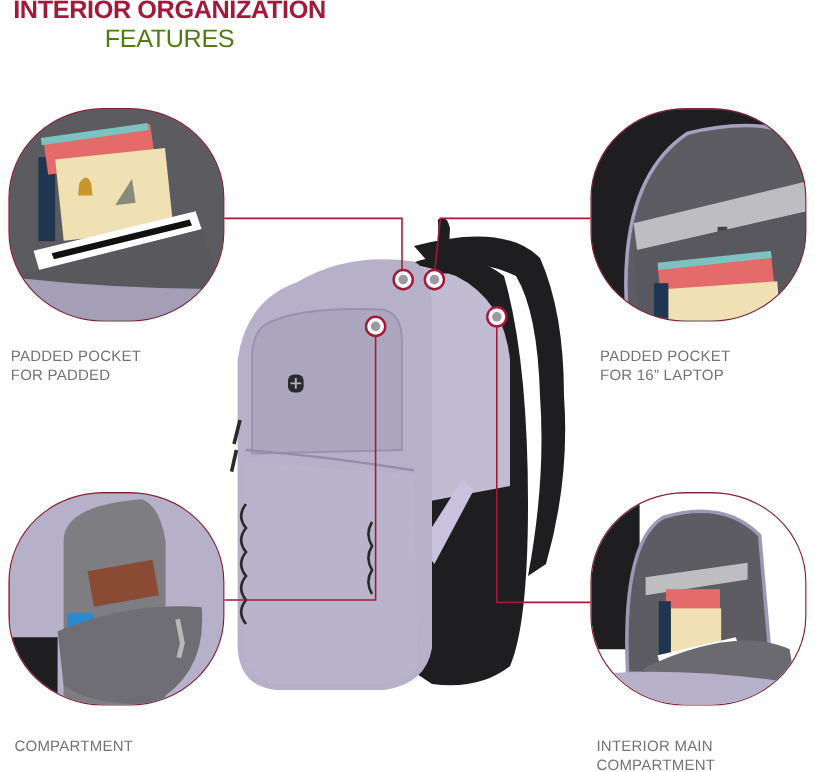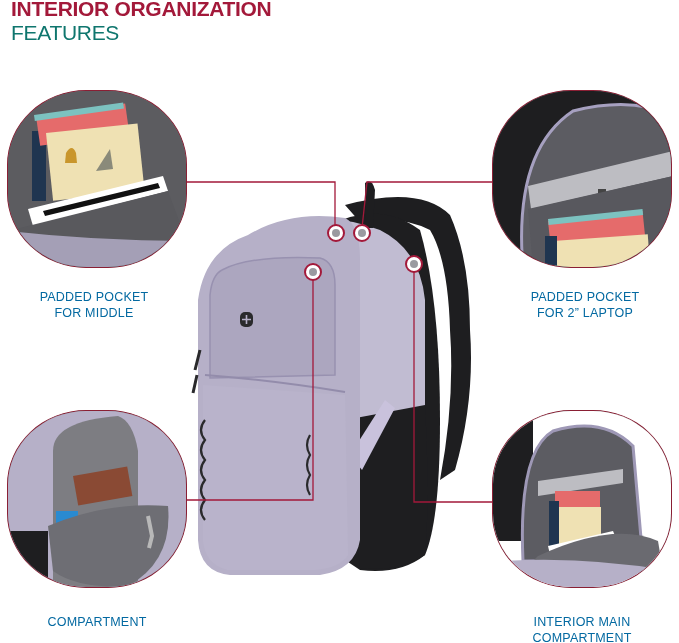--- a/index.html
+++ b/index.html
@@ -1,21 +1,21 @@
 <!DOCTYPE html>
 <html><head>
   <meta charset="utf-8">
   <style>
     html, body { margin:0; padding:0; background:#ffffff; }
     body { width:679px; height:643px; position:relative; overflow:hidden; font-family:"Liberation Sans", sans-serif; }
     .title { position:absolute; left:11px; top:-3px; font-size:21px; font-weight:700; line-height:24px; letter-spacing:-0.3px; }
     .title .l1 { color:#a3193a; display:block; }
-    .title .l2 { color:#0f766e; display:block; font-weight:500; }
+    .title .l2 { color:#4d7c0f; display:block; font-weight:500;text-align:center; }
     .inset { position:absolute; width:180px; height:178px; border-radius:44% / 42%; border:1.5px solid #8a1f34; overflow:hidden; background:#6a6a6e; box-sizing:border-box; }
-    .cap { position:absolute; text-align:center; font-size:12.5px; color:#0369a1; line-height:16px; letter-spacing:0.2px; width:170px; }
+    .cap { position:absolute; font-size:12.5px; color:#737373; line-height:16px; letter-spacing:0.2px; width:170px; }
     .cap span { display:block; }
     svg { position:absolute; left:0; top:0; }
   </style>
 </head>
 <body>
 
 <div class="title">
   <span class="l1">INTERIOR ORGANIZATION</span>
   <span class="l2">FEATURES</span>
 </div>
@@ -79,39 +79,39 @@
     <path d="M58 62 q6 -10 10 0 l1 10 h-12 z" fill="#c9962c"></path>
     <path d="M88 80 l14 -22 l3 20 z" fill="#8a8a7a"></path>
     <path d="M20 118 L155 85 L160 100 L25 135 Z" fill="#ffffff"></path>
     <path d="M35 120 L150 92 L152 97 L37 125 Z" fill="#111"></path>
     <path d="M20 135 L160 100 L175 140 L175 178 L0 178 L0 140 Z" fill="#59595d"></path>
     <path d="M0 140 Q90 150 180 150 L180 178 L0 178 Z" fill="#a49fb6"></path>
   </svg>
 </div>
 <div class="cap" style="left:9px; top:289px;">
   <span>PADDED POCKET</span>
-  <span>FOR MIDDLE</span>
+  <span>FOR PADDED</span>
 </div>
 
 <div class="inset" style="left:492px; top:90px;">
   <svg width="180" height="178" viewBox="0 0 180 178">
     <rect width="180" height="178" fill="#1e1e20"></rect>
     <path d="M30 178 Q20 60 80 20 Q140 5 180 25 L180 178 Z" fill="#5c5c62" stroke="#a6a0c0" stroke-width="3"></path>
     <path d="M35 95 L180 60 L180 85 L38 118 Z" fill="#bdbdc2"></path>
     <rect x="105" y="98" width="8" height="8" fill="#444"></rect>
     <path d="M35 118 L180 85 L180 178 L40 178 Z" fill="#58585e"></path>
     <rect x="55" y="130" width="95" height="30" fill="#e56b6b" transform="rotate(-6 55 130)"></rect>
     <rect x="55" y="128" width="95" height="6" fill="#7cc2c0" transform="rotate(-6 55 128)"></rect>
     <rect x="60" y="150" width="95" height="30" fill="#efe1b3" transform="rotate(-4 60 150)"></rect>
     <rect x="52" y="145" width="12" height="33" fill="#1f3550"></rect>
   </svg>
 </div>
 <div class="cap" style="left:500px; top:289px;">
   <span>PADDED POCKET</span>
-  <span>FOR 2” LAPTOP</span>
+  <span>FOR 16” LAPTOP</span>
 </div>
 
 <div class="inset" style="left:7px; top:410px;">
   <svg width="180" height="178" viewBox="0 0 180 178">
     <rect width="180" height="178" fill="#b6b0c8"></rect>
     <path d="M0 120 L40 120 L40 178 L0 178 Z" fill="#1e1e20"></path>
     <path d="M45 40 Q45 10 110 5 Q125 10 130 40 L130 178 L45 178 Z" fill="#7d7d82"></path>
     <rect x="65" y="65" width="55" height="30" fill="#8a4a34" transform="rotate(-10 65 65)"></rect>
     <rect x="48" y="100" width="22" height="18" fill="#2a8ad0"></rect>
     <path d="M40 115 Q100 90 160 95 Q165 150 120 175 Q70 178 45 160 Z" fill="#6e6e74"></path>

